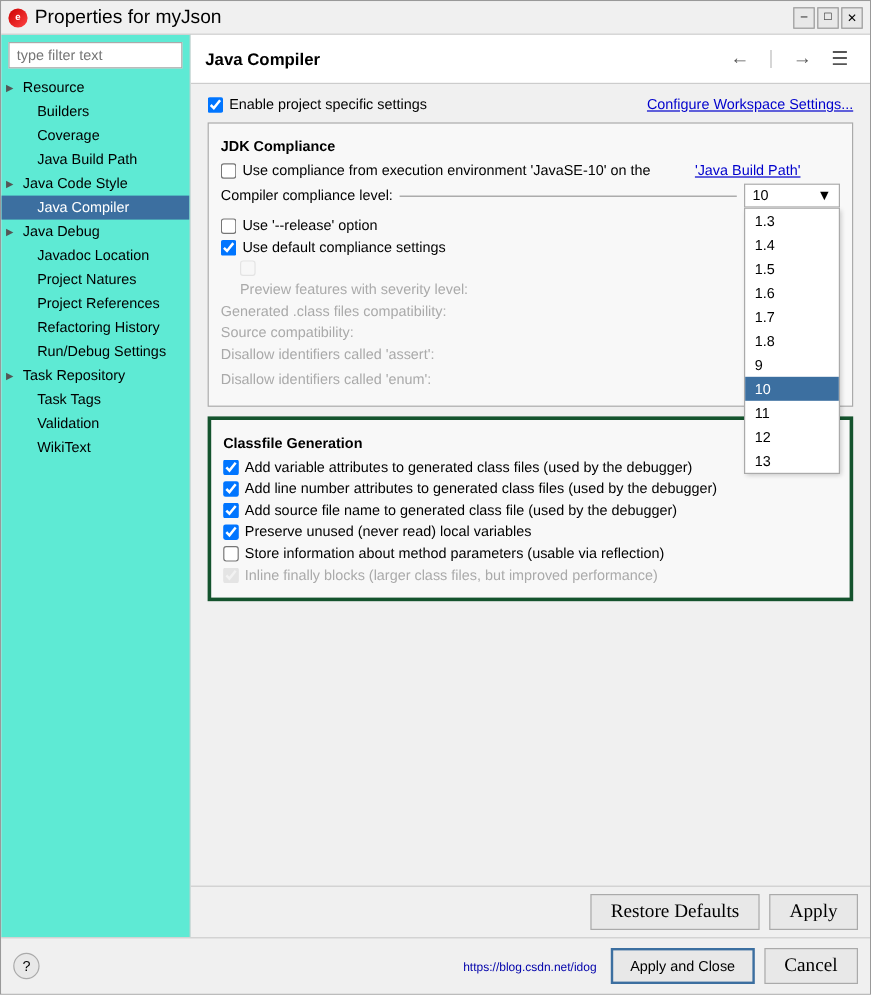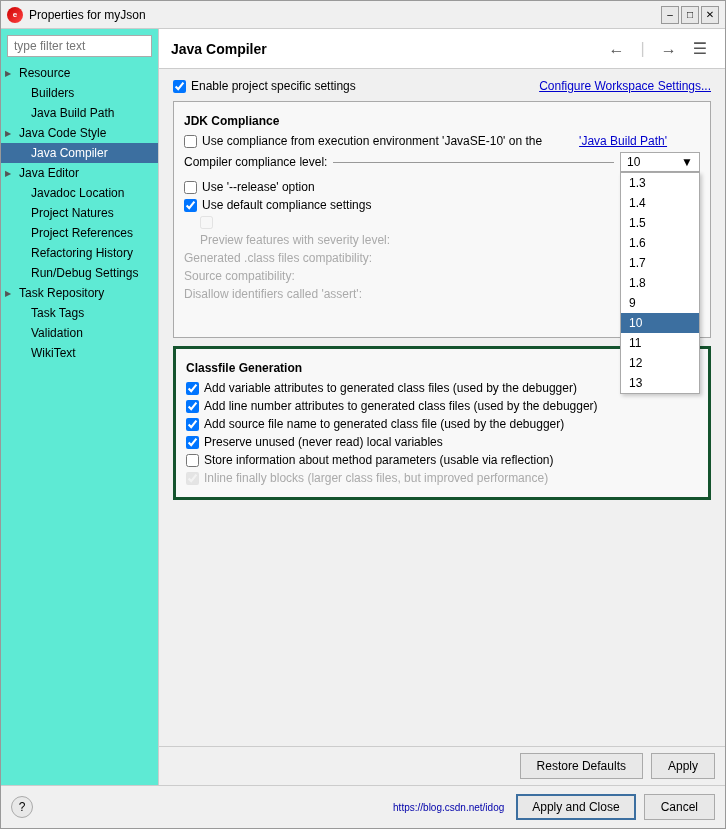--- a/index.html
+++ b/index.html
@@ -41,21 +41,21 @@
       width: 16px;
       height: 16px;
       background: linear-gradient(135deg, #cc0000, #ff4444);
       border-radius: 50%;
       display: flex;
       align-items: center;
       justify-content: center;
     }
 
     .title-bar-title {
-      font-size: 12px;
+      font-size: 16px;
       color: #000;
       text-align: right;
     }
 
     .title-bar-controls {
       display: flex;
       gap: 2px;
     }
 
     .title-bar-btn {
@@ -276,22 +276,23 @@
       display: flex;
       align-items: center;
       justify-content: flex-end;
       gap: 8px;
     }
 
     .btn {
       padding: 5px 16px;
       border: 1px solid #aaa;
       background: #e8e8e8;
-      font-size: 12px;
-      cursor: pointer;
+      font-size: 16px;
+      cursor: pointer;
+      font-family: Liberation Serif, serif;
     }
 
     
     .footer-bar {
       background: #f0f0f0;
       border-top: 1px solid #ccc;
       padding: 8px 10px;
       display: flex;
       align-items: center;
       justify-content: space-between;
@@ -367,39 +368,43 @@
         <div class="tree-item has-children">
           <span class="expand-arrow">▶</span>
           <span>Resource</span>
         </div>
 
         <div class="tree-item">
           <span style="width:10px;display:inline-block"></span>
           <span>Builders</span>
         </div>
 
+        <div class="tree-item">
+          <span style="width:10px;display:inline-block"></span>
+          <span>Coverage</span>
+        </div>
 
         <div class="tree-item">
           <span style="width:10px;display:inline-block"></span>
           <span>Java Build Path</span>
         </div>
 
         <div class="tree-item has-children">
           <span class="expand-arrow">▶</span>
           <span>Java Code Style</span>
         </div>
 
         <div class="tree-item selected">
           <span style="width:10px;display:inline-block"></span>
           <span>Java Compiler</span>
         </div>
 
         <div class="tree-item has-children">
           <span class="expand-arrow">▶</span>
-          <span>Java Editor</span>
+          <span>Java Debug</span>
         </div>
 
         <div class="tree-item">
           <span style="width:10px;display:inline-block"></span>
           <span>Javadoc Location</span>
         </div>
 
         <div class="tree-item">
           <span style="width:10px;display:inline-block"></span>
           <span>Project Natures</span>
@@ -521,20 +526,21 @@
 
           <div class="form-row">
             <span class="form-label disabled-text">Source compatibility:</span>
           </div>
 
           <div class="form-row">
             <span class="form-label disabled-text">Disallow identifiers called 'assert':</span>
           </div>
 
           <div class="form-row">
+            <span class="form-label disabled-text">Disallow identifiers called 'enum':</span>
             <div style="margin-left:auto;display:flex;align-items:center;gap:4px;">
               <div style="border:1px solid #aaa;background:#e8e8e8;padding:2px 8px;font-size:12px;display:flex;align-items:center;gap:4px;">
                 <span>Error</span>
                 <span>▼</span>
               </div>
             </div>
           </div>
         </div>
 
         <div style="border:3px solid #14532d;background:#f8f8f8;padding:8px 10px;">

